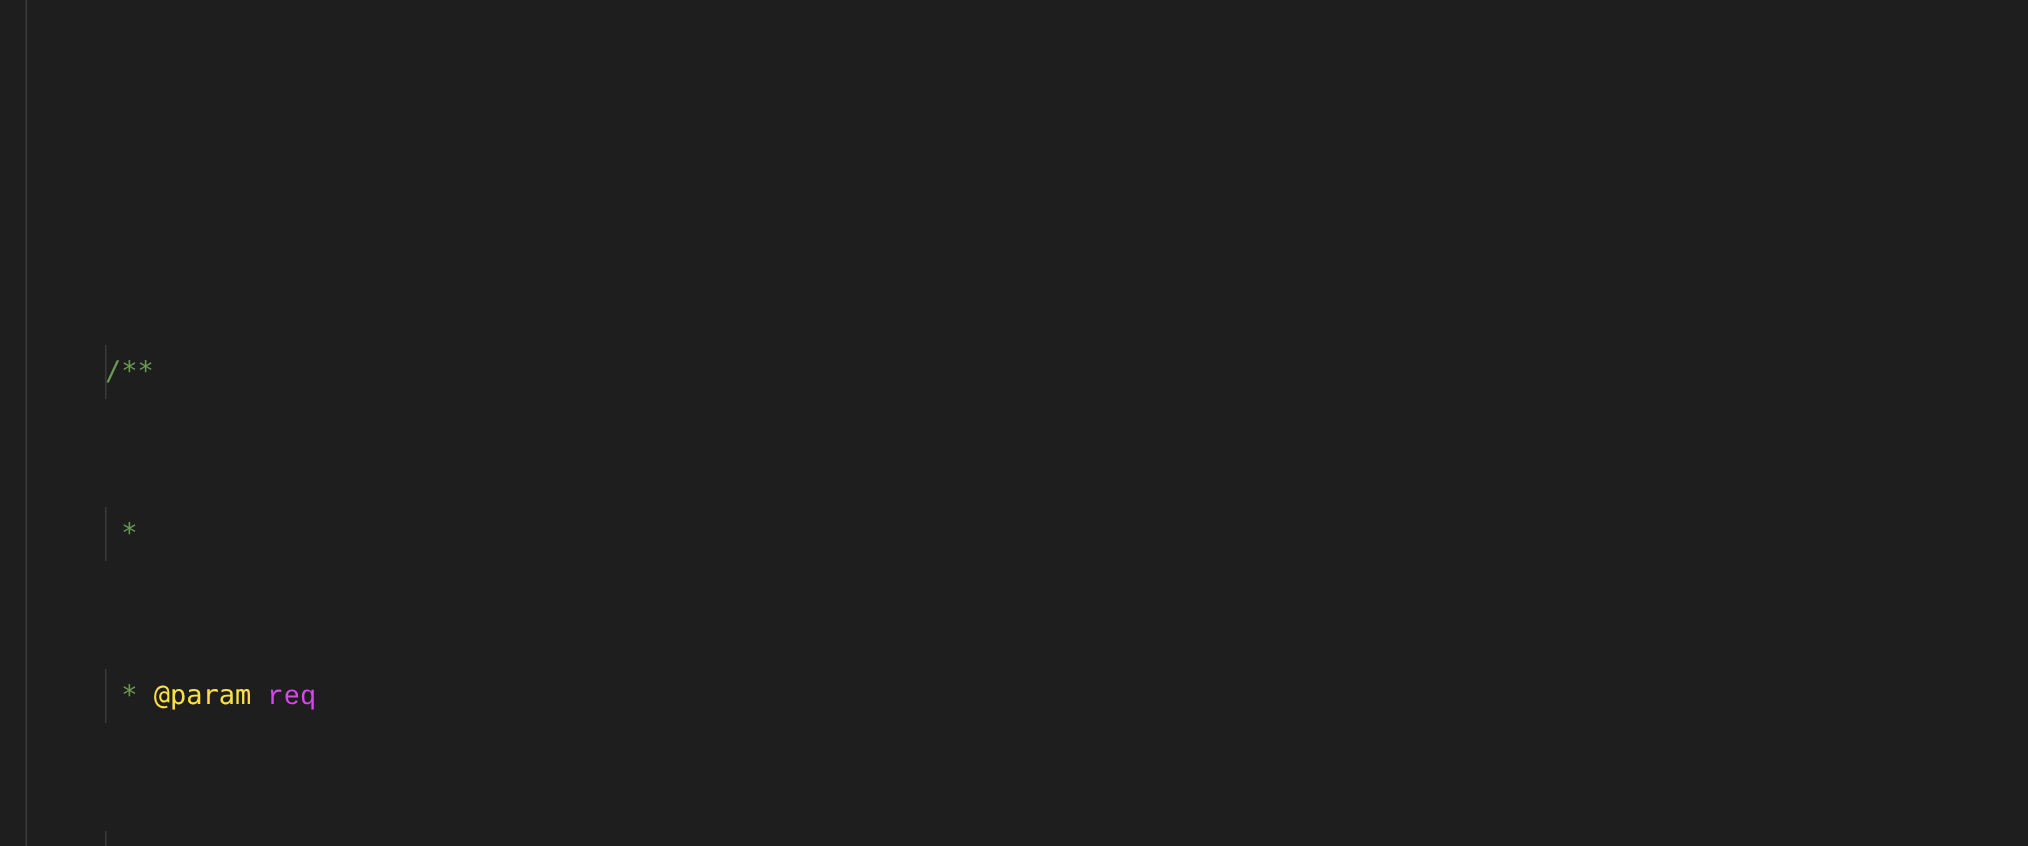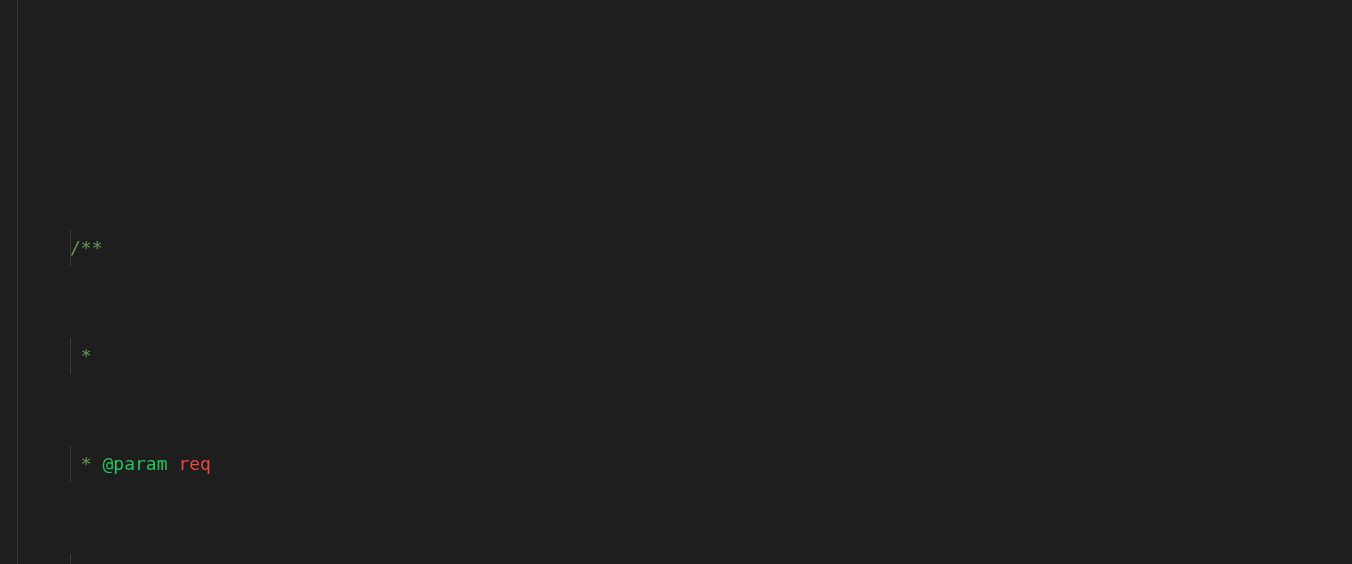--- a/index.html
+++ b/index.html
@@ -27,22 +27,22 @@
       height:36px;
       position:relative;
     }
     .indent-guide {
       position:absolute;
       top:0; bottom:0;
       border-left:1px solid #3a3a3a;
     }
     .ig1 { left:70px; }
     .c-docstar { color:#6A9955; }
-    .c-tag     { color:#22c55e; }
-    .c-param   { color:#ef4444; }
+    .c-tag     { color:#fde047; }
+    .c-param   { color:#d946ef;font-family:Liberation Mono, monospace; }
   </style>
 </head>
 <body>
 
 <div class="gutter-border"></div>
 
 
 
 <div class="line"><span class="indent-guide ig1"></span><span class="c-docstar">/**</span></div>
 

